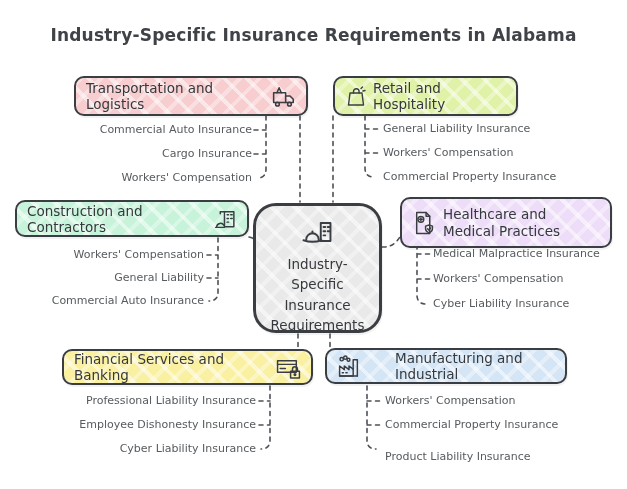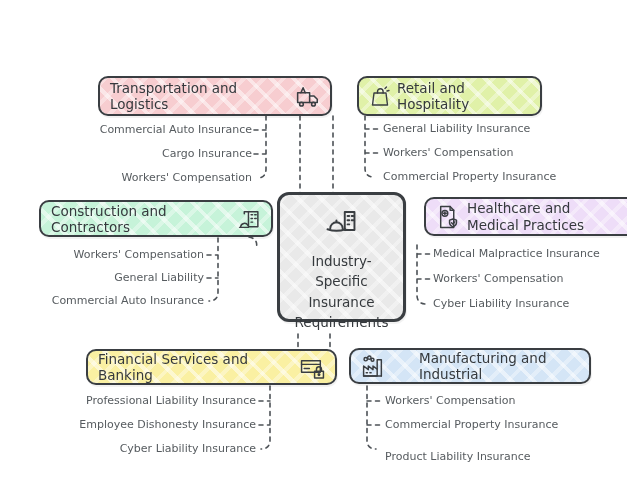--- a/index.html
+++ b/index.html
@@ -16,43 +16,43 @@
     stroke-dasharray:4 4.5;stroke-linecap:round;}
   .node{
     position:absolute;box-sizing:border-box;
     border:2.5px solid #3a3e42;border-radius:10px;
     display:flex;align-items:center;justify-content:center;gap:7px;
     padding:0 10px;font-size:13.5px;color:#35393d;
     background-image:
       repeating-linear-gradient(45deg, rgba(255,255,255,.5) 0 4px, rgba(255,255,255,0) 4px 16px),
       repeating-linear-gradient(-45deg, rgba(255,255,255,.35) 0 4px, rgba(255,255,255,0) 4px 14px);
     box-shadow:1px 2px 0 rgba(0,0,0,.05);
-    margin-left:24px;
   }
   .node svg{flex:0 0 auto;display:block;}
   #node-transportation{left:74px;top:76px;width:234px;height:40px;}
   #node-retail{left:333px;top:76px;width:185px;height:40px;gap:6px;}
   #node-construction{left:15px;top:200px;width:234px;height:37px;}
-  #node-healthcare{left:400px;top:197px;width:212px;height:39px;justify-content:flex-start;text-align:left;line-height:1.25;}
+  #node-healthcare{left:400px;top:197px;width:212px;height:51px;justify-content:flex-start;text-align:left;line-height:1.25;}
   #node-financial{left:62px;top:349px;width:251px;height:36px;gap:41px;}
   #node-manufacturing{left:325px;top:348px;width:242px;height:36px;}
   #node-central{
-    left:253px;top:192px;width:129px;height:130px;
-    flex-direction:column;justify-content:flex-start;gap:13px;
-    padding-top:13px;border-radius:12px;border-width:3px;text-align:center;
+    left:253px;top:203px;width:129px;height:130px;
+    flex-direction:column;justify-content:flex-start;gap:5px;
+    padding-top:13px;border-radius:23px;border-width:3px;text-align:center;
   }
   .central-label{white-space:pre-line;line-height:1.5;font-size:13.5px;color:#35393d;}
   .leaf{position:absolute;font-size:11px;color:#565b5f;white-space:nowrap;}
   .leaf.r{text-align:right;}
 </style>
 </head>
 <body>
 
 <div class="canvas">
 
+  <div class="title">Industry-Specific Insurance Requirements in Alabama</div>
 
   <svg class="connectors" width="627" height="489" viewBox="0 0 627 489">
 
     <path d="M300,116 L300,202"></path>
     <path d="M333,116 L333,202"></path>
     <path d="M249,237 Q259,239 256,249"></path>
     <path d="M382,247 Q394,248 401,235"></path>
     <path d="M298,334 L298,348"></path>
     <path d="M330,334 L330,347"></path>
 

